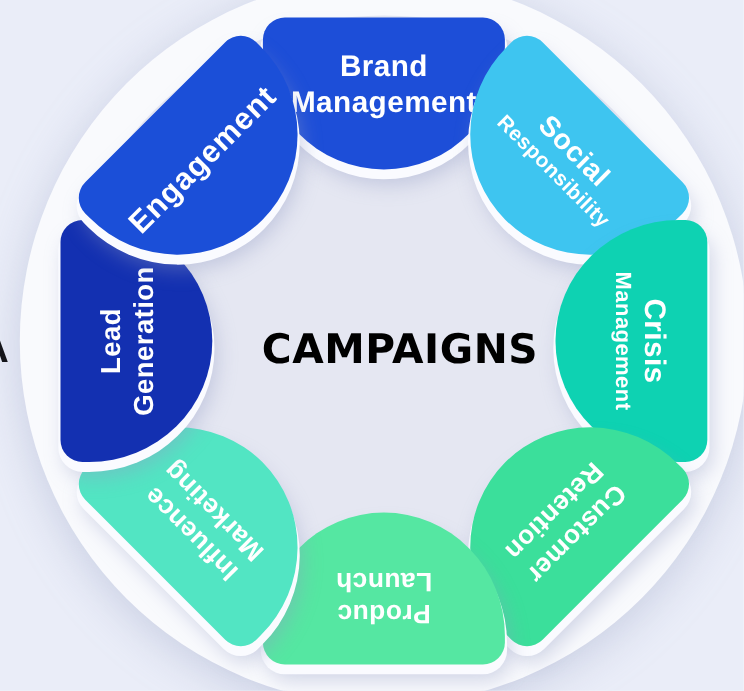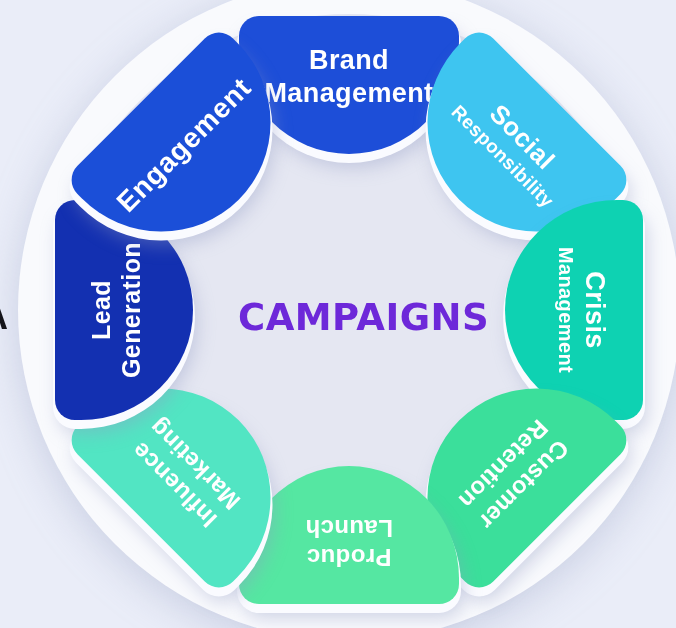--- a/index.html
+++ b/index.html
@@ -49,21 +49,21 @@
   .p2 .l1{font-size:27px;} .p2 .l2{font-size:20px;}
   .p3 .l1,.p3 .l2{font-size:24px;}
   .p4 .l1,.p4 .l2{font-size:24px;}
   .p5 .l1,.p5 .l2{font-size:24px;}
   .p6 .l1,.p6 .l2{font-size:25px;}
   .p7 .l1{font-size:28px;letter-spacing:.8px;}
   .center-title{
     position:absolute;left:238px;top:296px;
     font-family:"DejaVu Sans",sans-serif;
     font-size:37px;font-weight:bold;letter-spacing:.5px;
-    color:#6d28d9;white-space:nowrap;
+    color:#000000;white-space:nowrap;
   }
   .edge-letter{
     position:absolute;left:-18px;top:296px;
     font-size:36px;font-weight:bold;color:#15151a;
   }
 </style>
 </head>
 <body>
 
 <div class="stage">

